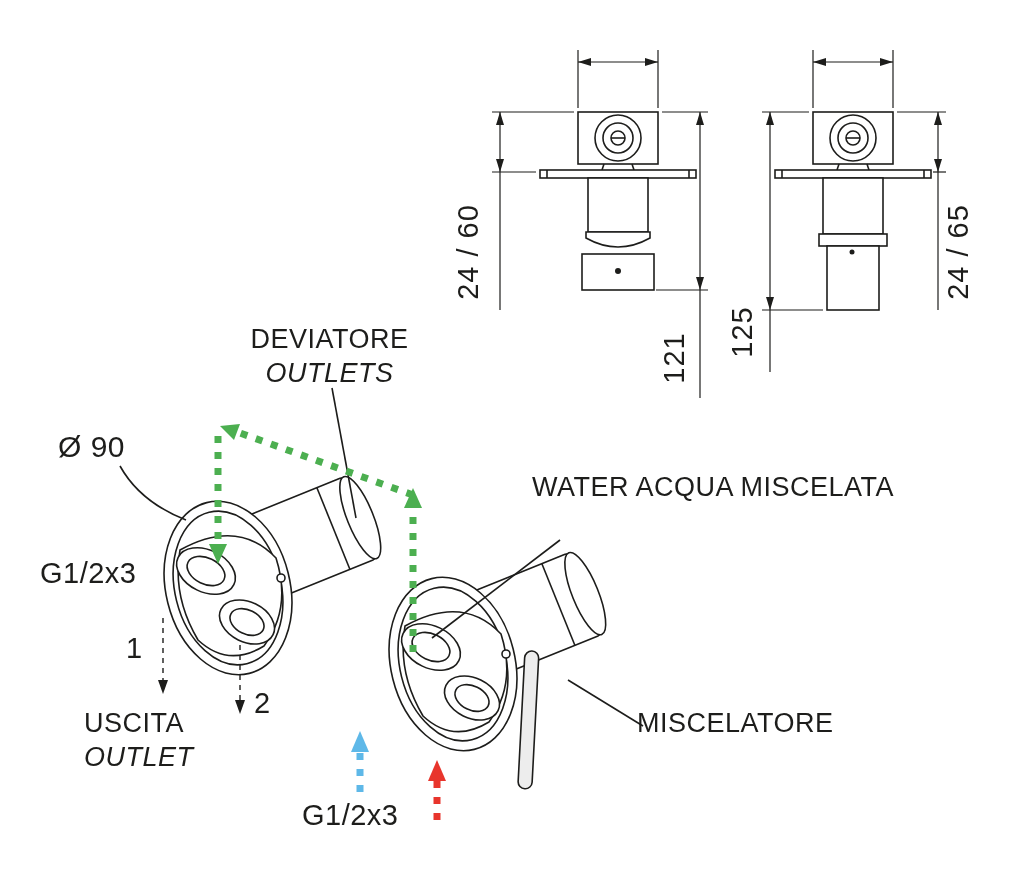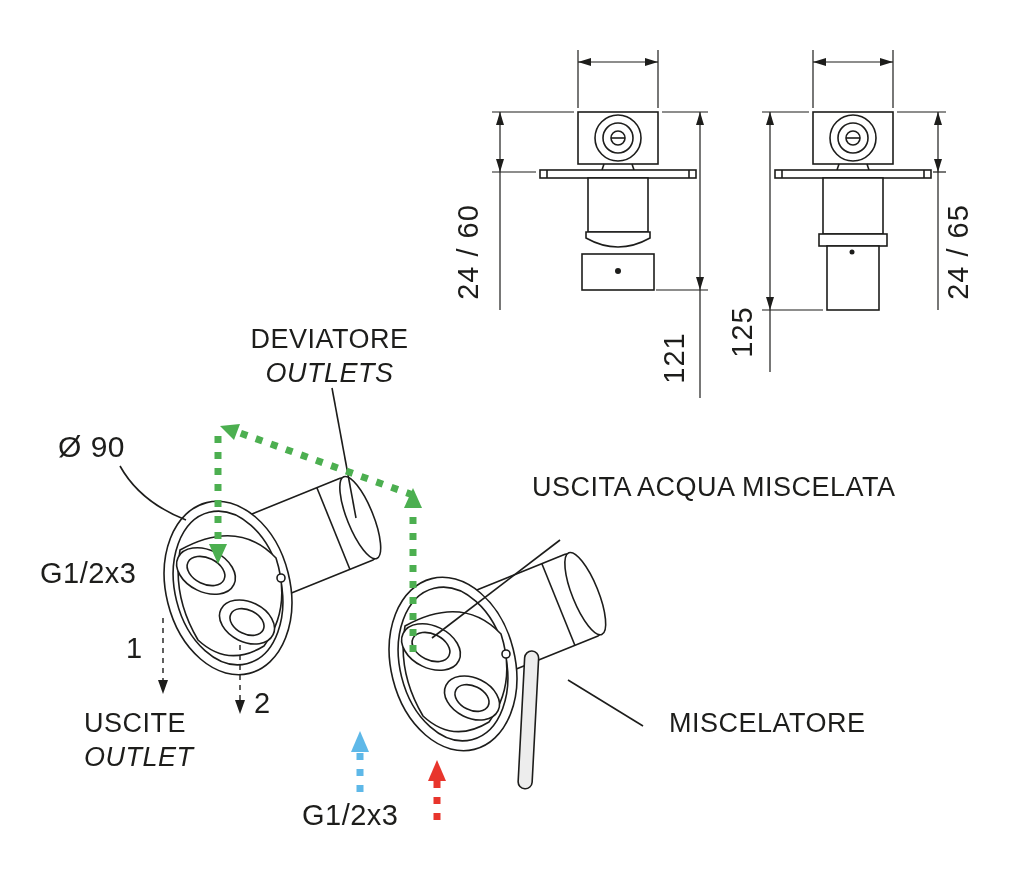--- a/index.html
+++ b/index.html
@@ -192,29 +192,29 @@
 
   <div class="lbl" style="left:126px;top:631px;font-size:29px;">
     <span>1</span>
   </div>
 
   <div class="lbl" style="left:254px;top:686px;font-size:29px;">
     <span>2</span>
   </div>
 
   <div class="lbl" style="left:84px;top:706px;">
-    <span>USCITE</span>
+    <span>USCITA</span>
     <span class="it">OUTLET</span>
   </div>
 
   <div class="lbl" style="left:532px;top:470px;">
-    <span>USCITA ACQUA MISCELATA</span>
-  </div>
-
-  <div class="lbl" style="left:669px;top:706px;">
+    <span>WATER ACQUA MISCELATA</span>
+  </div>
+
+  <div class="lbl" style="left:637px;top:706px;">
     <span>MISCELATORE</span>
   </div>
 
   <div class="lbl" style="left:302px;top:798px;font-size:29px;">
     <span>G1/2x3</span>
   </div>
 
   <div class="dimtext" style="left:468px;top:252px;">24 / 60</div>
   <div class="dimtext" style="left:674px;top:358px;">121</div>
   <div class="dimtext" style="left:742px;top:332px;">125</div>

